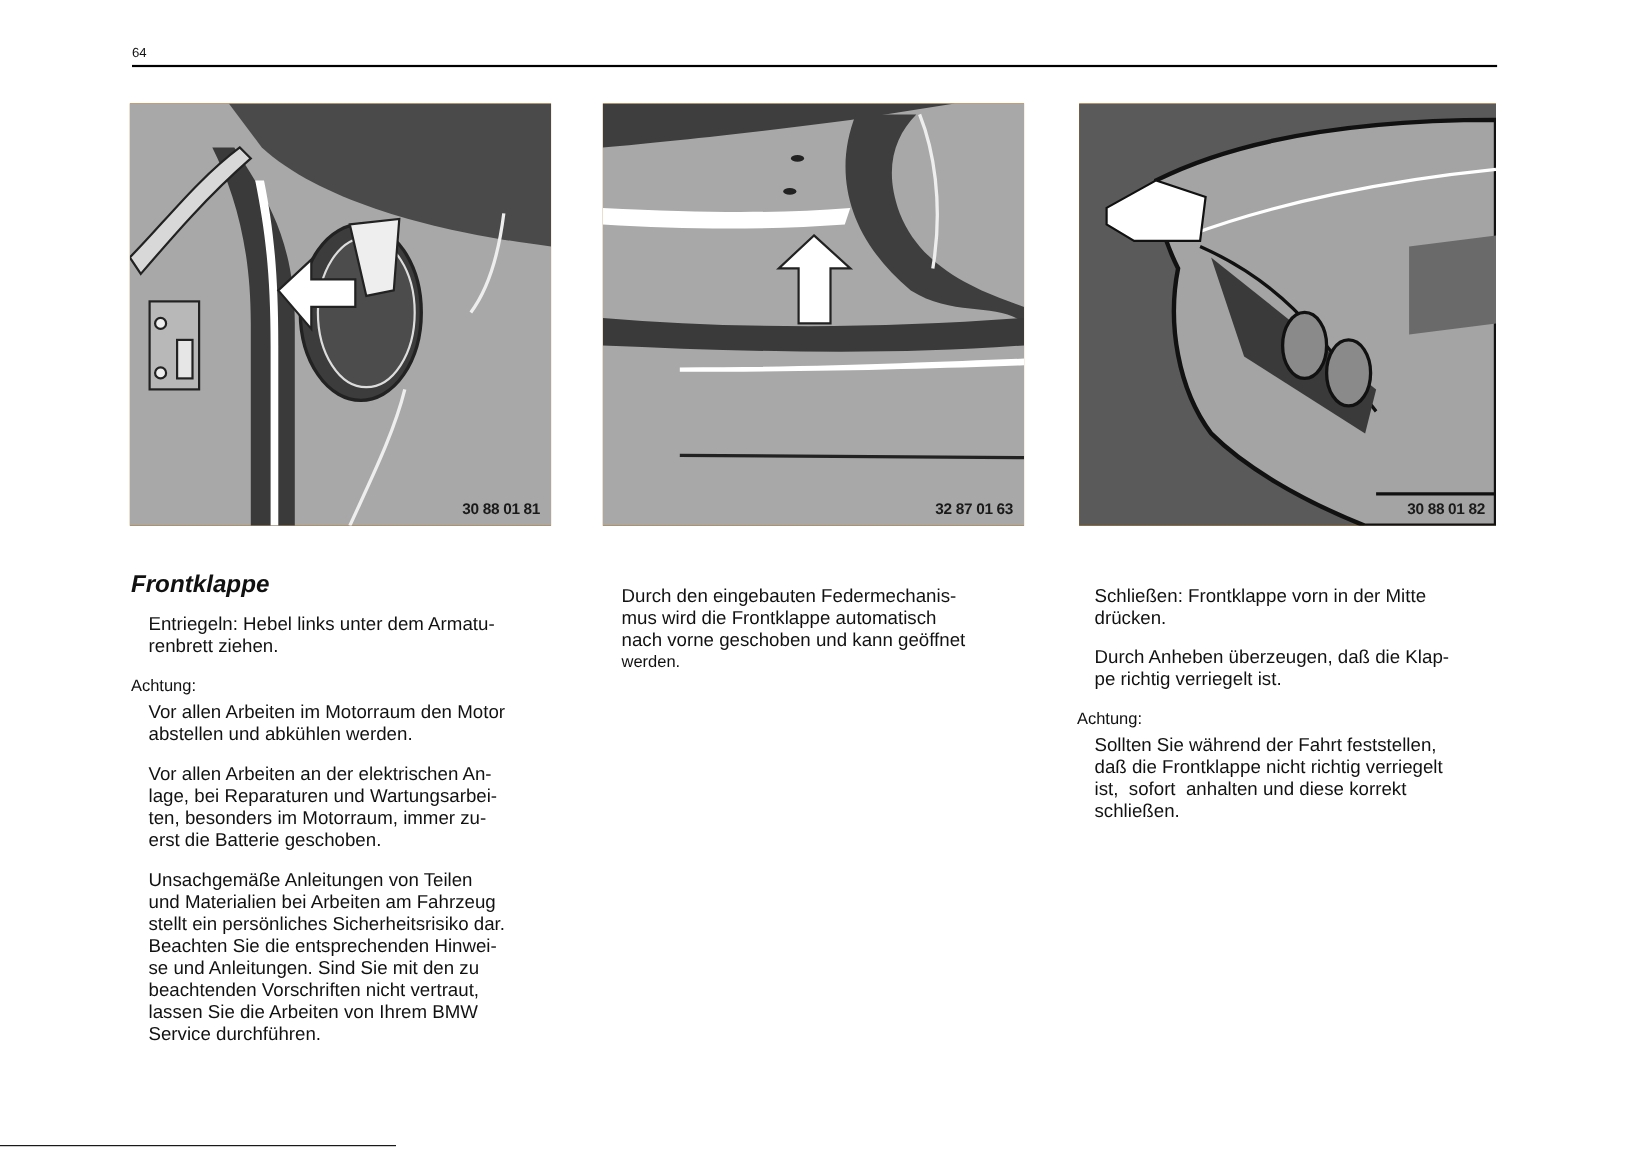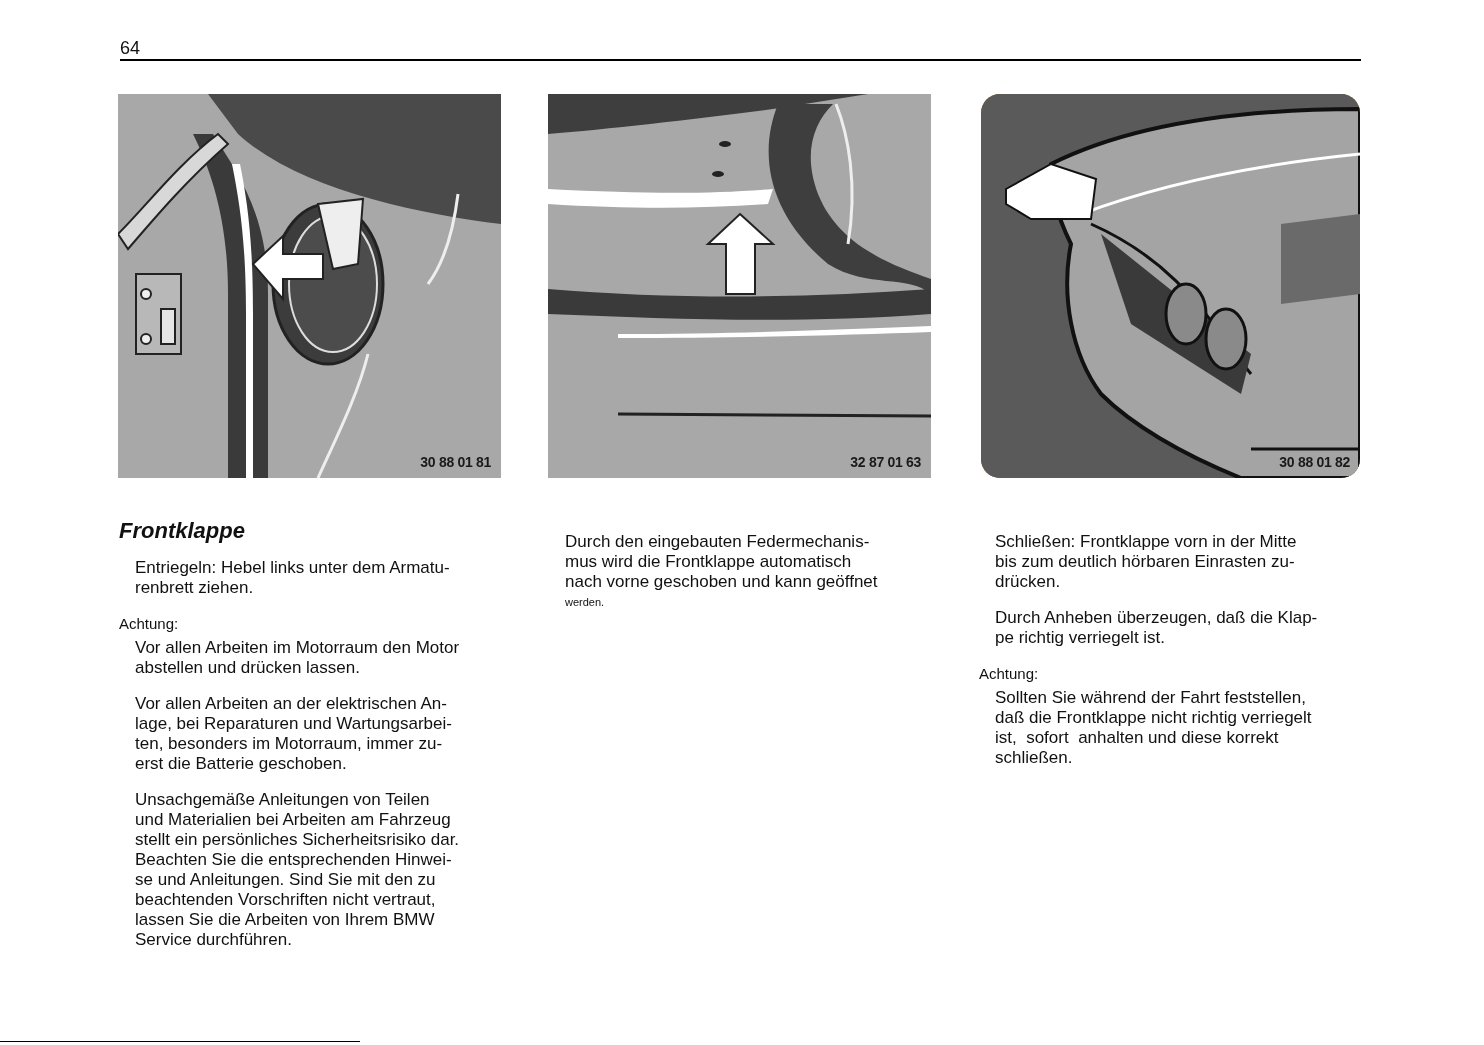--- a/index.html
+++ b/index.html
@@ -1,39 +1,39 @@
 <!DOCTYPE html>
 <html><head>
   <meta charset="utf-8">
   <style>
     html, body { margin:0; padding:0; background:#ffffff; }
     body { width:1484px; height:1045px; position:relative; overflow:hidden;
            font-family:"Liberation Sans", sans-serif; color:#111; }
-    .page-num { position:absolute; left:120px; top:38px; font-size:18px; line-height:20px; }
+    .page-num { position:absolute; left:120px; top:38px; font-size:12px; line-height:20px; }
     .top-rule { position:absolute; left:120px; top:59px; width:1241px; height:2px; background:#000; }
     .bottom-rule { position:absolute; left:0; top:1041px; width:360px; height:1px; background:#000; }
 
     .fig { position:absolute; top:94px; width:383px; height:384px; background:#a16207; overflow:hidden; }
     .fig svg { position:absolute; left:0; top:0; width:100%; height:100%; }
     .fig-code { position:absolute; right:10px; bottom:8px; font-size:14px; letter-spacing:-0.3px;
                 font-weight:bold; color:#1a1a1a; }
     #fig1 { left:118px; }
     #fig2 { left:548px; }
-    #fig3 { left:981px; top:94px; width:379px;border-radius:19px; }
+    #fig3 { left:981px; top:94px; width:379px; }
 
     .col { position:absolute; top:520px; width:380px; font-size:17px; line-height:20px; }
     #col1 { left:119px; }
     #col2 { left:549px; top:516px; }
     #col3 { left:979px; top:516px; }
     .heading { font-weight:bold; font-style:italic; font-size:22px; line-height:22px; margin:0 0 0 0; }
     .subhead { font-weight:normal; font-size:15px; line-height:20px; margin-top:10px; }
     .para { margin:16px; }
     .para + .para { margin-top:4px; }
     .gap { margin-top:4px; }
-    .small { font-size:11px; }
+    .small { font-size:15px; }
   </style>
 </head>
 <body>
 
 <div class="page-num">64</div>
 <div class="top-rule"></div>
 
 <div class="fig" id="fig1">
   <svg viewBox="0 0 383 384">
     <rect x="0" y="0" width="383" height="384" fill="#a8a8a8"></rect>
@@ -90,21 +90,21 @@
 
 <div class="col" id="col1">
   <div class="heading">Frontklappe</div>
   <div class="para">
     <div>Entriegeln: Hebel links unter dem Armatu-</div>
     <div>renbrett ziehen.</div>
   </div>
   <div class="subhead">Achtung:</div>
   <div class="para gap">
     <div>Vor allen Arbeiten im Motorraum den Motor</div>
-    <div>abstellen und drücken lassen.</div>
+    <div>abstellen und abkühlen werden.</div>
   </div>
   <div class="para gap">
     <div>Vor allen Arbeiten an der elektrischen An-</div>
     <div>lage, bei Reparaturen und Wartungsarbei-</div>
     <div>ten, besonders im Motorraum, immer zu-</div>
     <div>erst die Batterie geschoben.</div>
   </div>
   <div class="para gap">
     <div>Unsachgemäße Anleitungen von Teilen</div>
     <div>und Materialien bei Arbeiten am Fahrzeug</div>
@@ -122,21 +122,20 @@
     <div>Durch den eingebauten Federmechanis-</div>
     <div>mus wird die Frontklappe automatisch</div>
     <div>nach vorne geschoben und kann geöffnet</div>
     <div class="small">werden.</div>
   </div>
 </div>
 
 <div class="col" id="col3">
   <div class="para">
     <div>Schließen: Frontklappe vorn in der Mitte</div>
-    <div>bis zum deutlich hörbaren Einrasten zu-</div>
     <div>drücken.</div>
   </div>
   <div class="para gap">
     <div>Durch Anheben überzeugen, daß die Klap-</div>
     <div>pe richtig verriegelt ist.</div>
   </div>
   <div class="subhead">Achtung:</div>
   <div class="para gap">
     <div>Sollten Sie während der Fahrt feststellen,</div>
     <div>daß die Frontklappe nicht richtig verriegelt</div>

